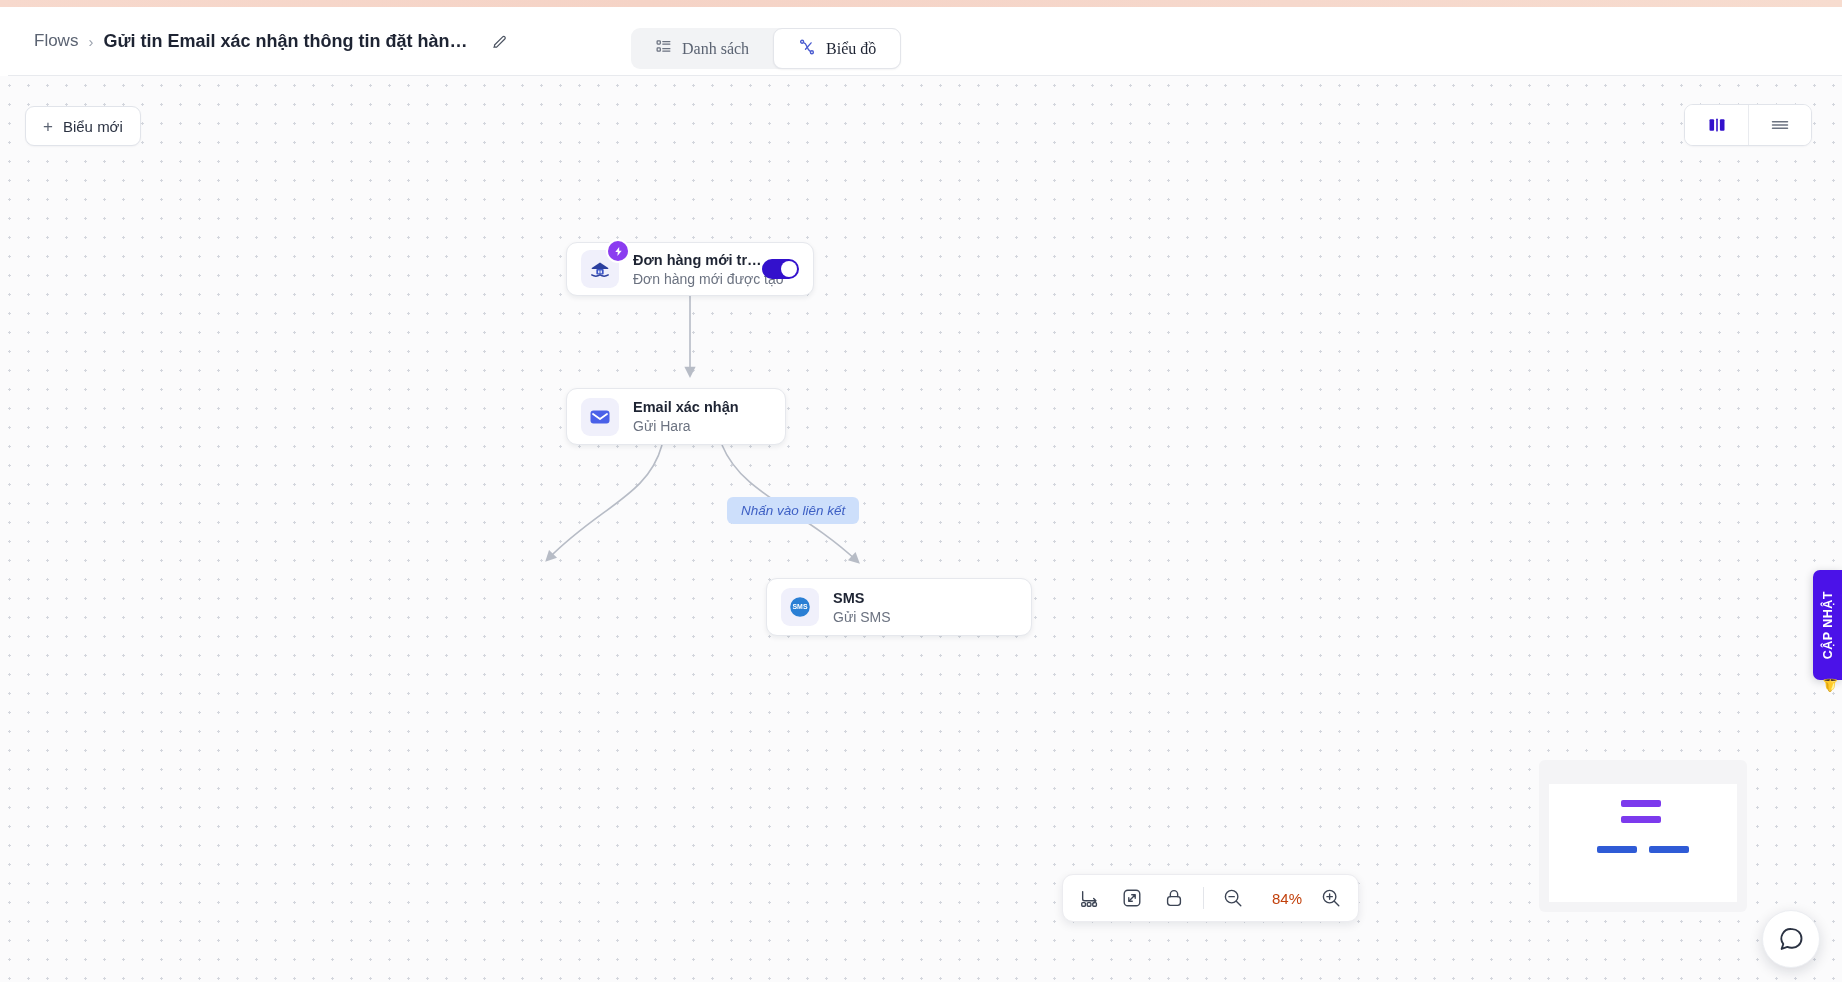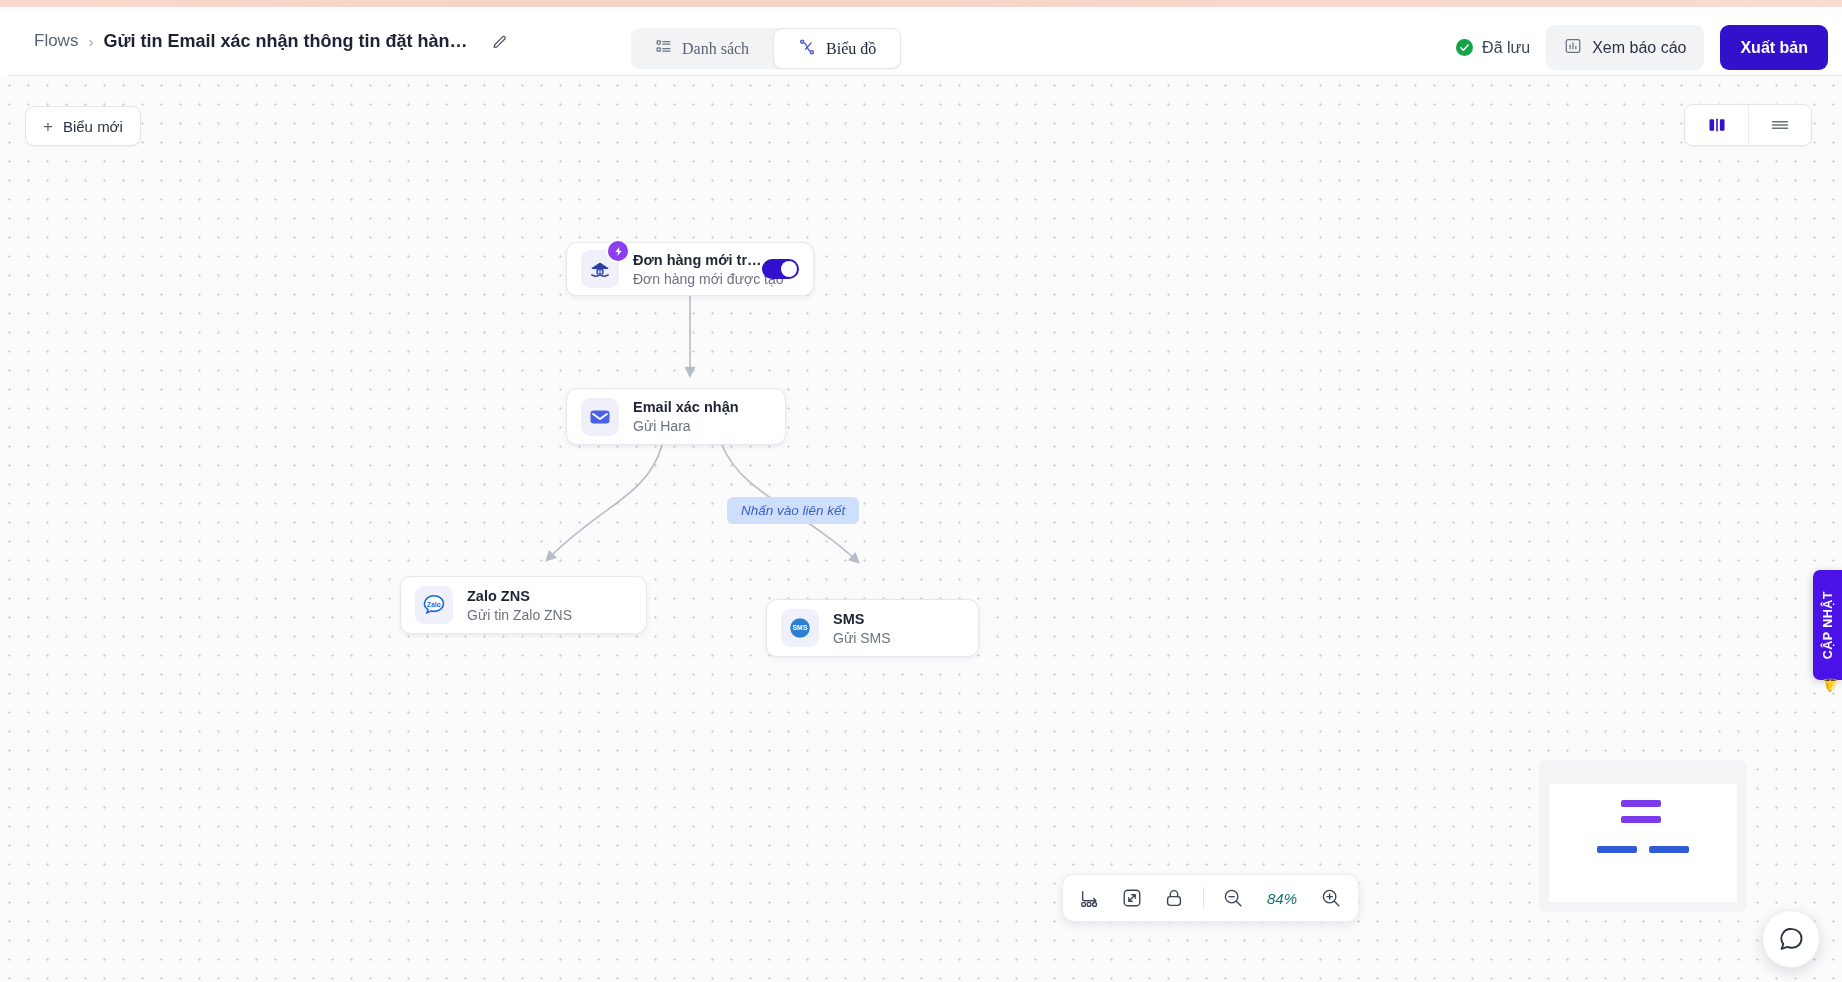--- a/index.html
+++ b/index.html
@@ -144,42 +144,42 @@
     background: #3311CC; position: relative; cursor: pointer; flex: 0 0 37px;
   }
   .toggle .knob {
     position: absolute; top: 2px; right: 2px;
     width: 16px; height: 16px; border-radius: 50%; background: #ffffff;
   }
 
   #node-trigger { left: 566px; top: 166px; width: 248px; height: 54px; }
   #node-email   { left: 566px; top: 312px; width: 220px; height: 57px; }
   #node-zalo    { left: 400px; top: 500px; width: 247px; height: 58px; }
-  #node-sms     { left: 766px; top: 523px; width: 213px; height: 58px; }
+  #node-sms     { left: 766px; top: 502px; width: 266px; height: 58px; }
 
   .branch-label {
     position: absolute; left: 727px; top: 421px;
     height: 27px; padding: 0 14px; border-radius: 6px;
     background: #cddffb; color: #3d5fc4; font-size: 13.5px;
     display: flex; align-items: center; cursor: pointer; font-style: italic;
   }
 
   .edges { position: absolute; left: 0; top: 0; width: 1842px; height: 906px; pointer-events: none; }
 
   
   .zoom-bar {
     position: absolute; left: 1062px; bottom: 60px;
     height: 48px; background: #ffffff;
     border-radius: 11px; border: 1px solid #ececf0;
     box-shadow: 0 3px 10px rgba(16,24,40,.09);
     display: flex; align-items: center; padding: 0 14px; gap: 16px;
   }
   .zb-icon { width: 26px; height: 26px; display: flex; align-items: center; justify-content: center; cursor: pointer; }
   .zb-div { width: 1px; height: 22px; background: #e3e5ea; }
-  .zb-pct { font-size: 15px; color: #0f766e; min-width: 40px; text-align: center; font-style: italic; }
+  .zb-pct { font-size: 15px; color: #c2410c; min-width: 40px; text-align: right; }
 
   
   .minimap {
     position: absolute; right: 95px; bottom: 70px;
     width: 208px; height: 152px;
     background: #f4f4f6; border-radius: 6px;
     overflow: hidden;
   }
   .mm-inner {
     position: absolute; left: 10px; top: 24px; right: 10px; bottom: 10px;
@@ -251,44 +251,20 @@
             <circle cx="5.5" cy="5" r="2"></circle>
             <circle cx="18.5" cy="19" r="2"></circle>
             <path d="M7.5 6.2c5 1.2 3 6.8 8.5 11.3"></path>
             <path d="M17.5 6.5 10 15"></path>
           </svg>
         </span>
         <span>Biểu đồ</span>
       </div>
     </div>
 
-    <div class="actions">
-      <div class="saved">
-        <span class="check-dot">
-          <svg width="11" height="11" viewBox="0 0 24 24" fill="none" stroke="#ffffff" stroke-width="3.4" stroke-linecap="round" stroke-linejoin="round">
-            <polyline points="4,12.5 9.5,18 20,6.5"></polyline>
-          </svg>
-        </span>
-        <span>Đã lưu</span>
-      </div>
-
-      <button class="btn-report">
-        <span>
-          <svg width="18" height="18" viewBox="0 0 24 24" fill="none" stroke="#6b7280" stroke-width="1.7" stroke-linecap="round" stroke-linejoin="round">
-            <rect x="3" y="3.5" width="18" height="17" rx="2.5"></rect>
-            <line x1="8.2" y1="15.5" x2="8.2" y2="11"></line>
-            <line x1="12" y1="15.5" x2="12" y2="8"></line>
-            <line x1="15.8" y1="15.5" x2="15.8" y2="12.5"></line>
-          </svg>
-        </span>
-        <span>Xem báo cáo</span>
-      </button>
-
-      <button class="btn-publish">Xuất bản</button>
-    </div>
   </div>
 
   <div class="canvas">
 
     <div class="btn-add">
       <span class="plus">+</span>
       <span>Biểu mới</span>
     </div>
 
     <div class="view-toggle">
@@ -350,32 +326,20 @@
           <rect x="2.5" y="5.5" width="19" height="13" rx="3" fill="#4a61e8"></rect>
           <path d="M5 9 L12 14 L19 9" stroke="#ffffff" stroke-width="1.8" fill="none" stroke-linecap="round" stroke-linejoin="round"></path>
         </svg>
       </div>
       <div class="node-text">
         <div class="node-title">Email xác nhận</div>
         <div class="node-sub">Gửi Hara</div>
       </div>
     </div>
 
-    <div class="node" id="node-zalo">
-      <div class="node-icon">
-        <svg width="26" height="26" viewBox="0 0 24 24" fill="none">
-          <path d="M12 3.5c5 0 8.8 3.2 8.8 7.2 0 4-3.8 7.2-8.8 7.2-1 0-2-.12-2.9-.35l-3.6 1.6.9-3.1C4.2 14.9 3.2 13 3.2 10.7c0-4 3.8-7.2 8.8-7.2z" fill="#ffffff" stroke="#1a69d8" stroke-width="1.5"></path>
-          <text x="12" y="13.6" font-family="Liberation Sans, sans-serif" font-size="6.2" font-weight="bold" fill="#1a69d8" text-anchor="middle">Zalo</text>
-        </svg>
-      </div>
-      <div class="node-text">
-        <div class="node-title">Zalo ZNS</div>
-        <div class="node-sub">Gửi tin Zalo ZNS</div>
-      </div>
-    </div>
 
     <div class="node" id="node-sms">
       <div class="node-icon">
         <svg width="26" height="26" viewBox="0 0 24 24" fill="none">
           <circle cx="12" cy="12" r="9" fill="#2a7fd4"></circle>
           <text x="12" y="14.3" font-family="Liberation Sans, sans-serif" font-size="6.4" font-weight="bold" fill="#ffffff" text-anchor="middle">SMS</text>
         </svg>
       </div>
       <div class="node-text">
         <div class="node-title">SMS</div>

